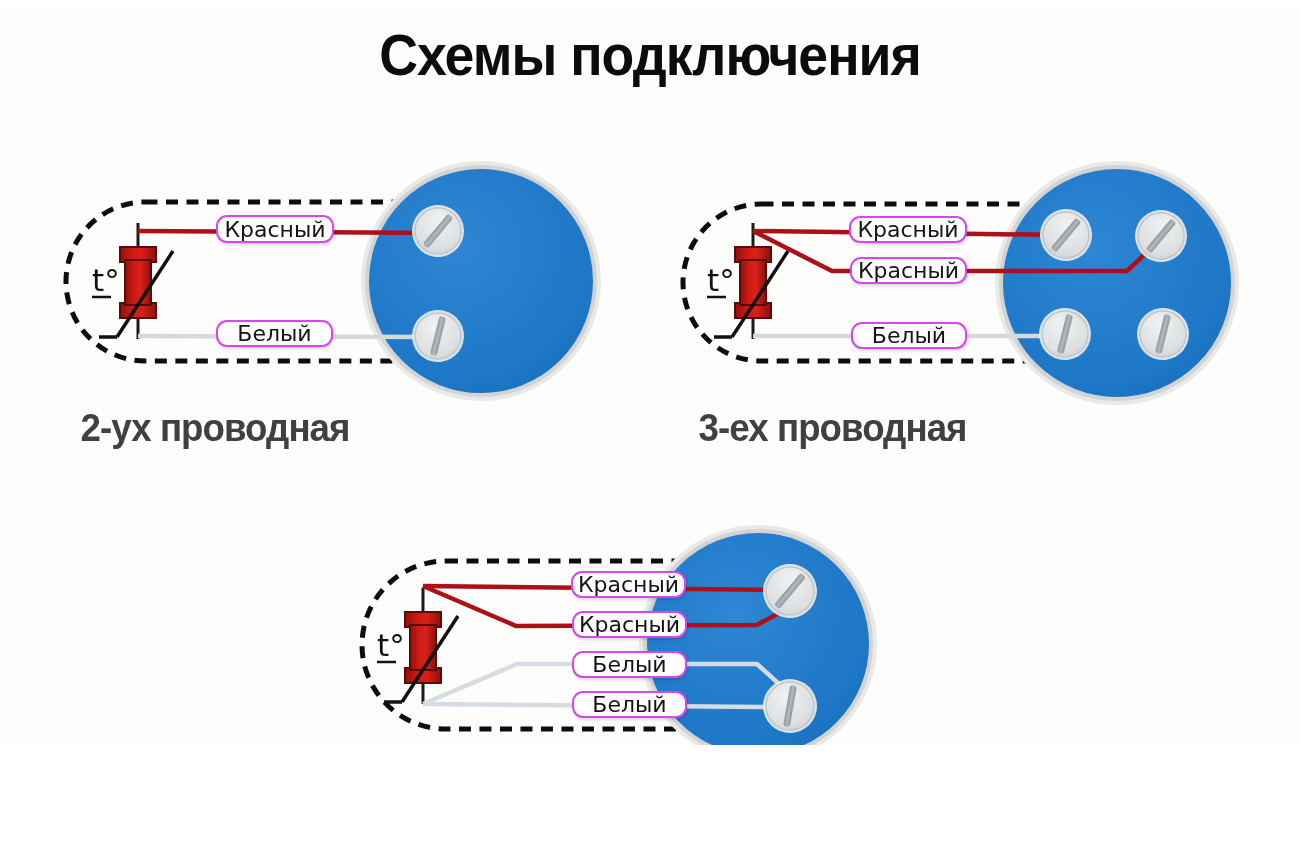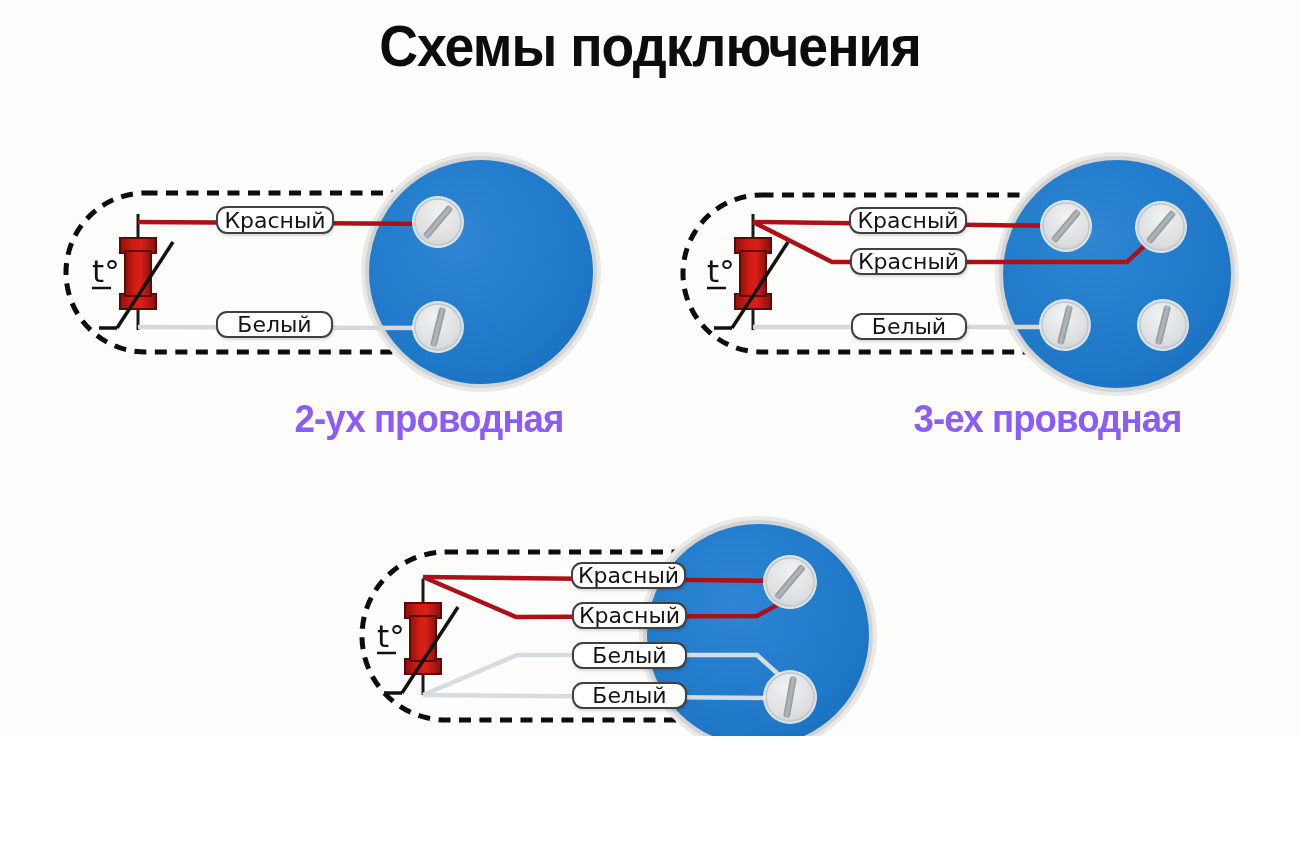--- a/index.html
+++ b/index.html
@@ -2,42 +2,43 @@
 <html><head>
 <meta charset="utf-8">
 <style>
   html,body{margin:0;padding:0;background:#ffffff;}
   #stage{
     position:relative;
     width:1300px;height:736px;
     background:#fdfdfb;
     overflow:hidden;
     font-family:"DejaVu Sans", sans-serif;
+    margin-top:9px;
   }
   .page-title{
     position:absolute;left:0;top:14px;width:1300px;
     text-align:center;
     font-family:"Liberation Sans", sans-serif;
     font-weight:700;font-size:57px;line-height:1.15;color:#0c0c0c;
     letter-spacing:-1px;
   }
   .page-title span{display:inline-block;transform:scaleX(.94);}
   .caption{
     position:absolute;width:500px;
-    text-align:right;
+    text-align:left;
     font-family:"Liberation Sans", sans-serif;
-    font-weight:700;font-size:39px;line-height:1.1;color:#8b5cf6;
+    font-weight:700;font-size:39px;line-height:1.1;color:#404040;
     letter-spacing:-1px;
   }
   .caption span{display:inline-block;transform:scaleX(.94);}
   .wire-label{
     position:absolute;
     box-sizing:border-box;
     background:#ffffff;
-    border:2px solid #404040;
+    border:2px solid #d946ef;
     border-radius:11px;
     box-shadow:1px 2px 3px rgba(0,0,0,.14);
     display:flex;align-items:center;justify-content:center;
     font-size:22px;color:#141414;
     white-space:nowrap;
   }
   svg{position:absolute;left:0;top:0;}
 </style>
 </head>
 <body>

